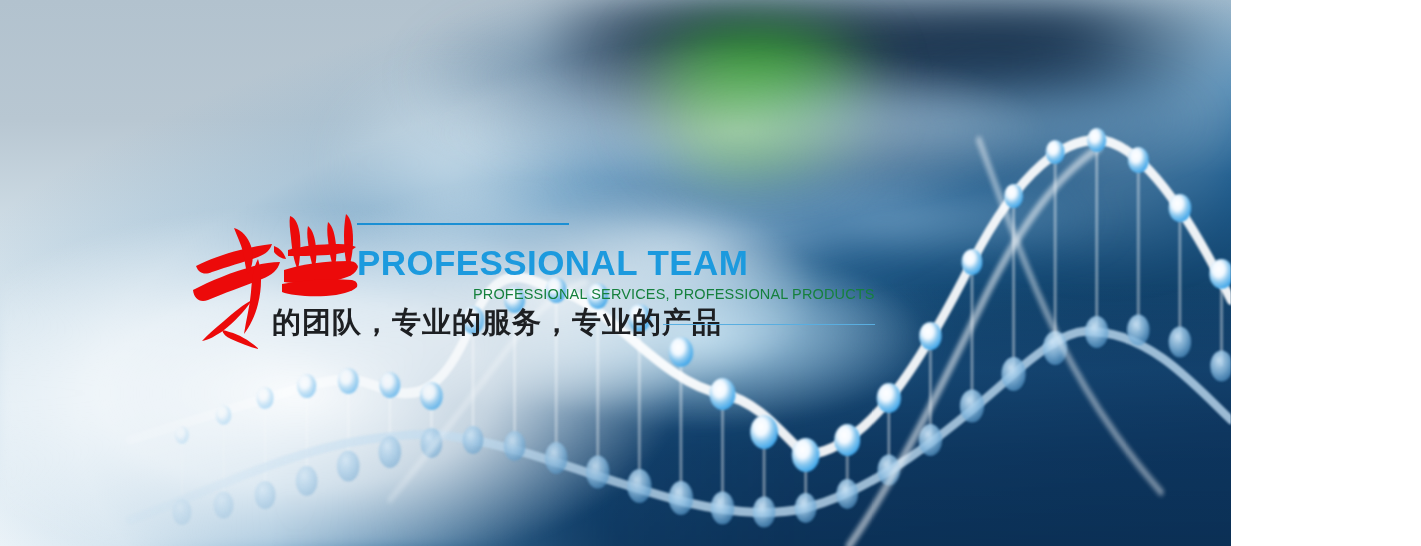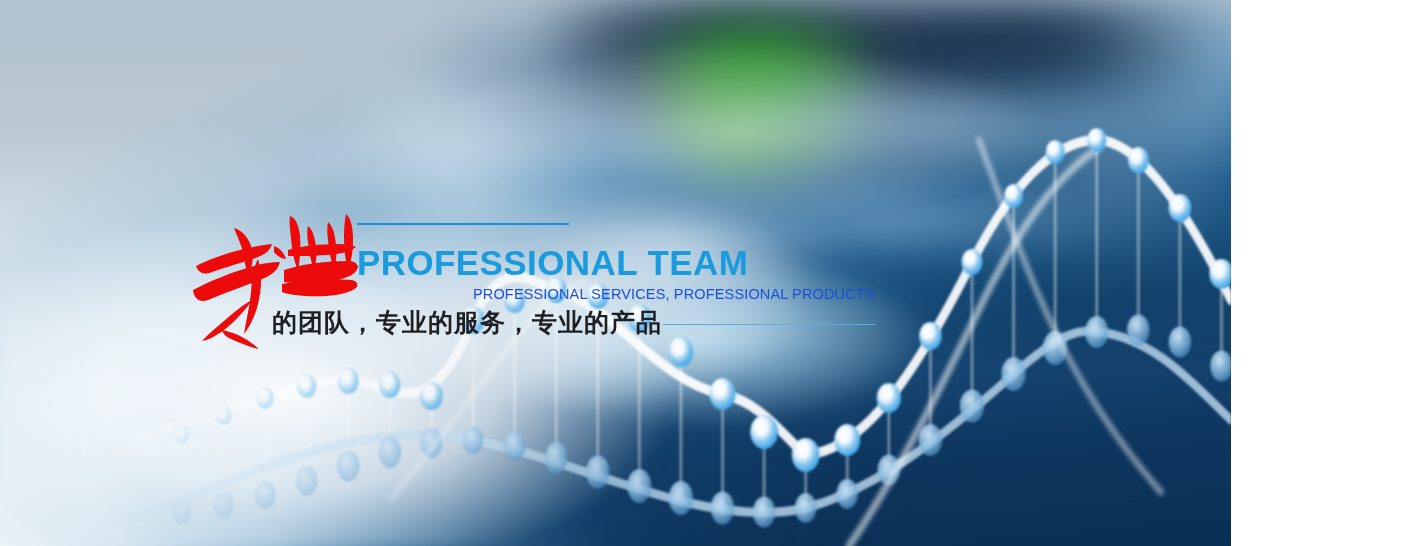--- a/index.html
+++ b/index.html
@@ -180,30 +180,30 @@
 
   .subhead {
     position: absolute;
     left: 473px;
     top: 285px;
     margin: 0;
     font-size: 14.5px;
     line-height: 18px;
     font-weight: normal;
     letter-spacing: 0.15px;
-    color: #1d4ed8;
+    color: #15803d;
     white-space: nowrap;
   }
 
   .tagline {
     position: absolute;
     left: 272px;
     top: 306px;
     margin: 0;
-    font-size: 25px;
+    font-size: 29px;
     line-height: 32px;
     font-weight: bold;
     letter-spacing: 1px;
     color: #1d1f22;
     white-space: nowrap;
   }
 </style>
 </head>
 <body>
 

